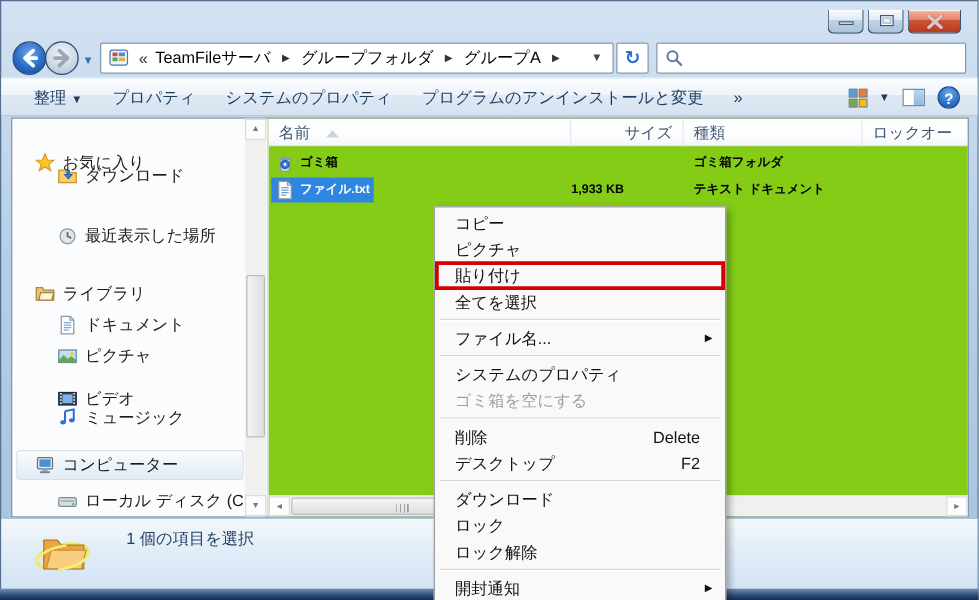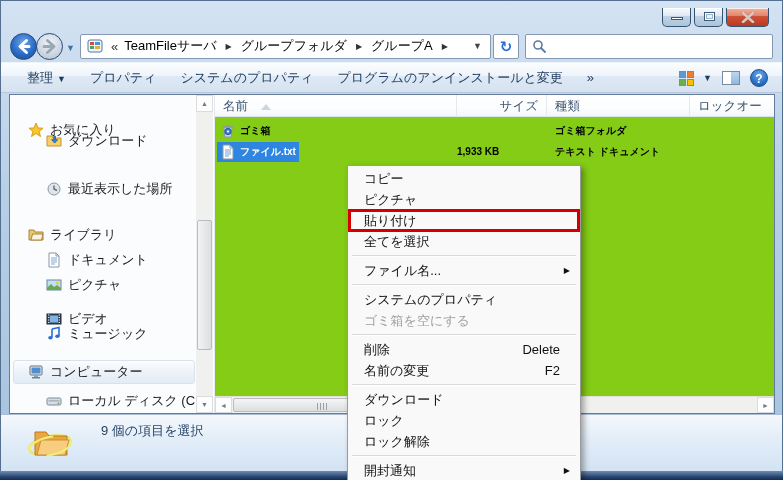--- a/index.html
+++ b/index.html
@@ -388,21 +388,21 @@
     </div>
   </div>
 
   <div class="details">
     <svg width="46" height="40" viewBox="0 0 46 40" style="position:absolute;left:26px;top:8px">
       <ellipse cx="23" cy="22" rx="21" ry="9" fill="none" stroke="#e6e96a" stroke-width="2.5" transform="rotate(-12 23 22)"></ellipse>
       <path d="M8 10 L8 32 L40 32 L40 13 L22 13 L19 9 L8 9 Z" fill="#eca63f" stroke="#b97a1e"></path>
       <path d="M10 32 L14 17 L42 17 L38 32 Z" fill="#f8cd7f" stroke="#c98f35"></path>
       <ellipse cx="23" cy="23" rx="21" ry="9" fill="none" stroke="#eef078" stroke-width="2" transform="rotate(-12 23 22)" stroke-dasharray="30 18"></ellipse>
     </svg>
-    <div class="txt">9 個の項目を選択</div>
+    <div class="txt">1 個の項目を選択</div>
   </div>
 
   <div class="frame-bottom"></div>
 
   <div class="ctxmenu">
     <div class="mi">コピー</div>
     <div class="mi">ピクチャ</div>
     <div class="mi annotated">貼り付け</div>
     <div class="mi">全てを選択</div>
     <div class="msep"></div>
@@ -412,21 +412,21 @@
     </div>
     <div class="msep"></div>
     <div class="mi">システムのプロパティ</div>
     <div class="mi disabled">ゴミ箱を空にする</div>
     <div class="msep"></div>
     <div class="mi">
       <span>削除</span>
       <span class="sc">Delete</span>
     </div>
     <div class="mi">
-      <span>名前の変更</span>
+      <span>デスクトップ</span>
       <span class="sc">F2</span>
     </div>
     <div class="msep"></div>
     <div class="mi">ダウンロード</div>
     <div class="mi">ロック</div>
     <div class="mi">ロック解除</div>
     <div class="msep"></div>
     <div class="mi">
       <span>開封通知</span>
       <span class="sub">▶</span>

